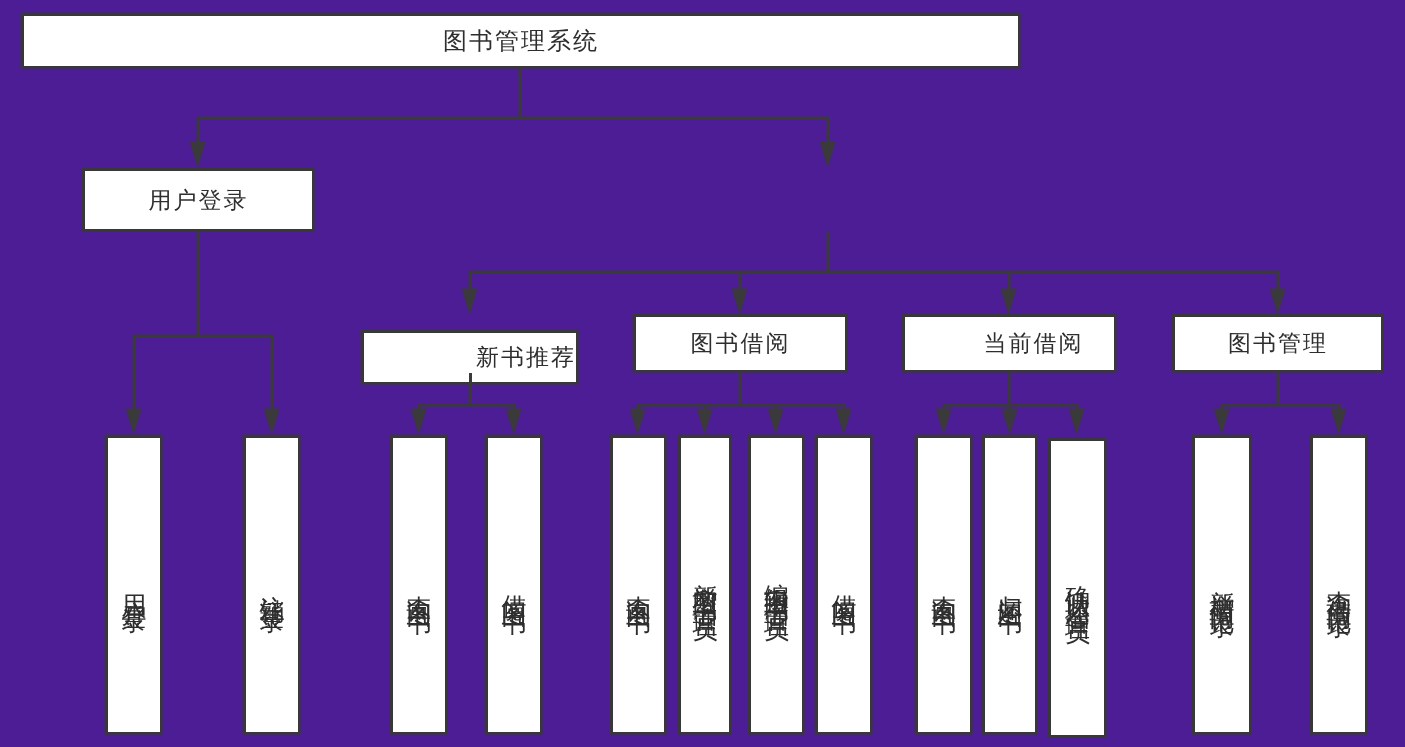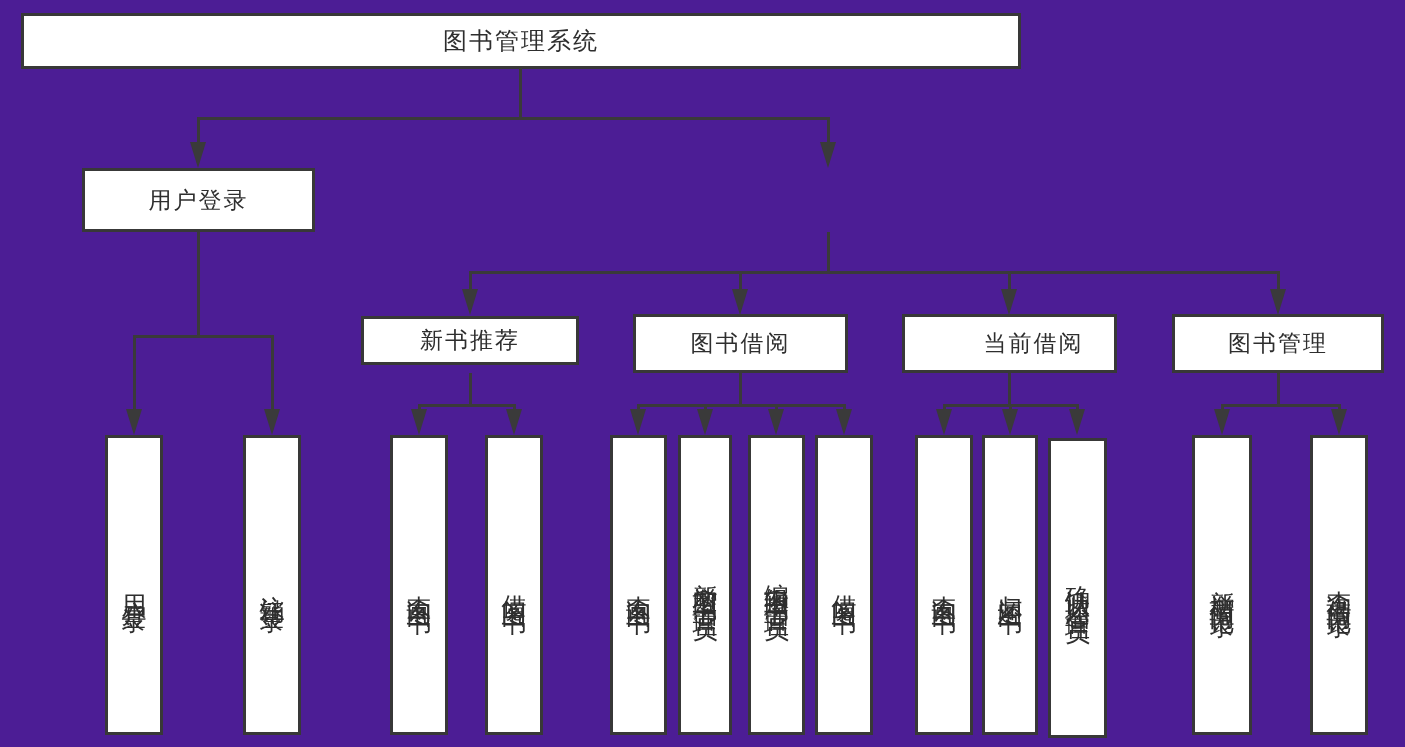--- a/index.html
+++ b/index.html
@@ -36,21 +36,21 @@
 <div class="stage">
 
   <div class="box h-box root-box" style="left:21px;top:13px;width:1000px;height:56px;">
     <span>图书管理系统</span>
   </div>
 
   <div class="box h-box" style="left:82px;top:168px;width:233px;height:64px;">
     <span>用户登录</span>
   </div>
 
-  <div class="box h-box" style="left:361px;top:316px;width:218px;height:49px;">
+  <div class="box h-box" style="left:361px;top:330px;width:218px;height:55px;justify-content:flex-end;">
     <span>新书推荐</span>
   </div>
   <div class="box h-box" style="left:633px;top:314px;width:215px;height:59px;">
     <span>图书借阅</span>
   </div>
   <div class="box h-box" style="left:902px;top:314px;width:215px;height:59px;padding-left:48px;">
     <span>当前借阅</span>
   </div>
   <div class="box h-box" style="left:1172px;top:314px;width:212px;height:59px;">
     <span>图书管理</span>

